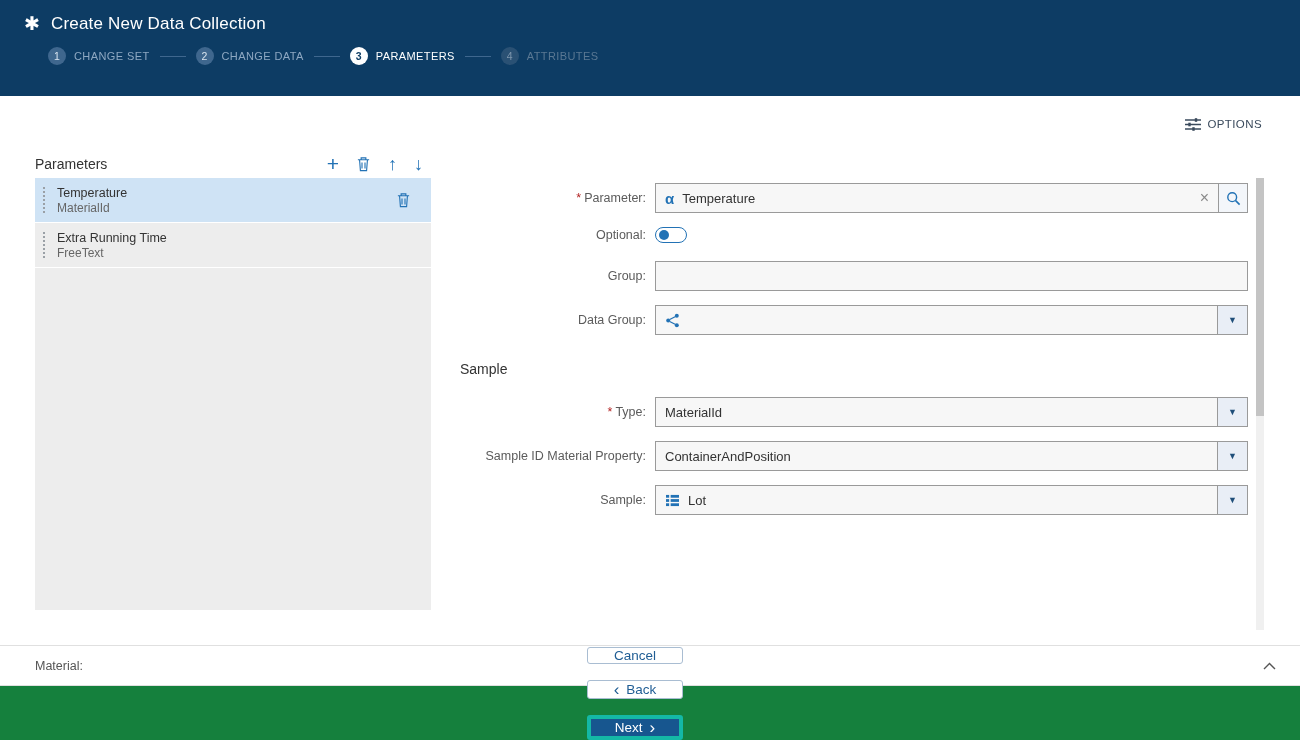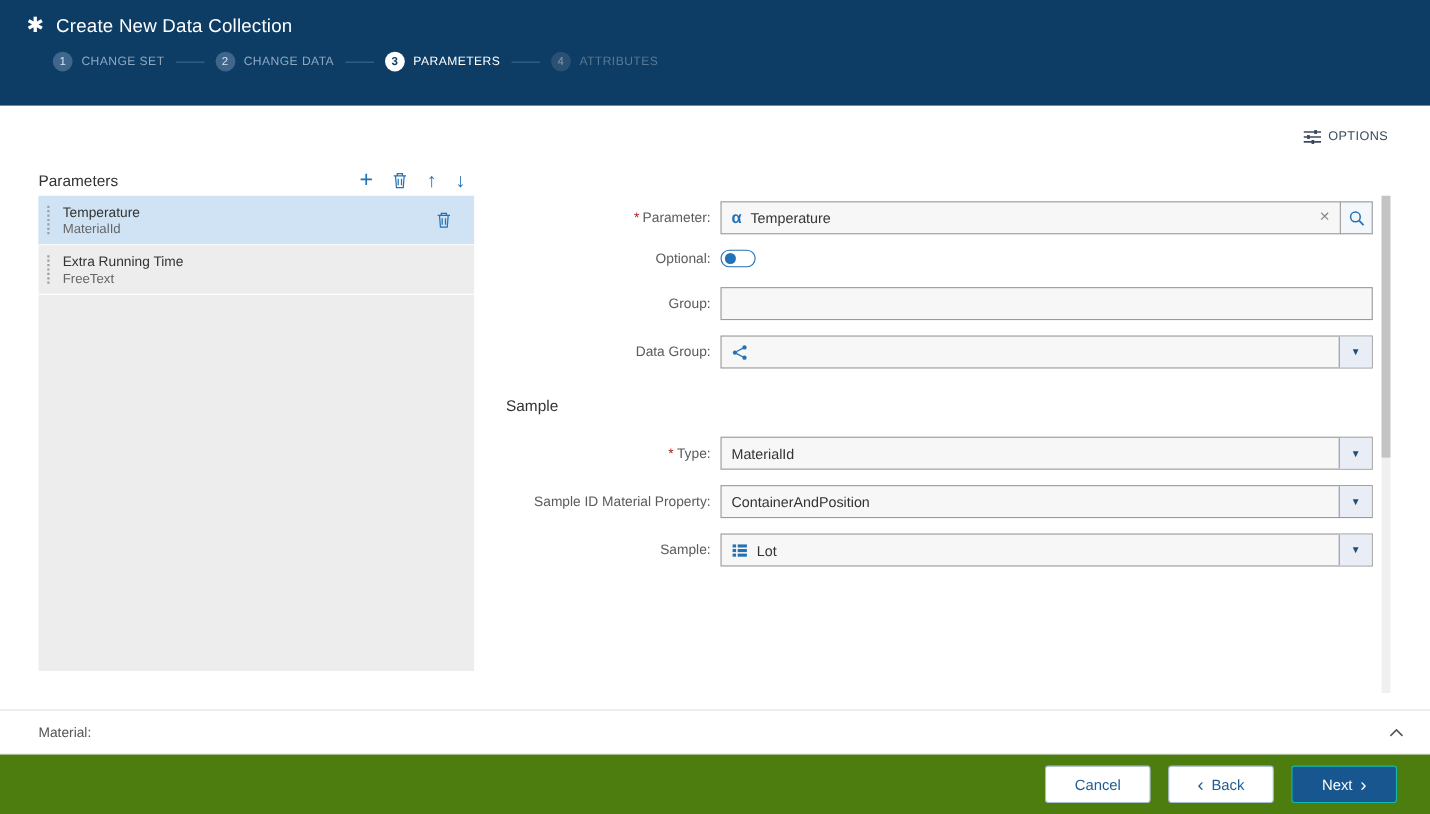--- a/index.html
+++ b/index.html
@@ -63,24 +63,24 @@
   
   .scrollbar { position:absolute; right:36px; top:178px; width:8px; height:452px; background:#f0f0f0; }
   .scroll-thumb { position:absolute; top:0; left:0; width:8px; height:238px; background:#c4c4c4; cursor:grab; }
 
   
   .comments-bar { position:absolute; left:0; top:645px; width:100%; height:41px; border-top:1px solid #e0e0e0; border-bottom:1px solid #e0e0e0; display:flex; align-items:center; padding:0 24px 0 35px; }
   .comments-label { font-size:12.5px; color:#555; }
   .comments-collapse { margin-left:auto; cursor:pointer; display:flex; align-items:center; }
 
   
-  .footer { position:absolute; left:0; top:686px; width:100%; height:54px; display:flex; align-items:center; justify-content:flex-end; gap:16px; padding-right:30px; background:#4d7c0f; }
+  .footer { position:absolute; left:0; top:686px; width:100%; height:54px; display:flex; align-items:center; justify-content:flex-end; gap:16px; padding-right:30px; background:#15803d;flex-direction:column; }
   .btn { height:34px; min-width:96px; padding:0 20px; border-radius:3px; font-size:13.5px; display:flex; align-items:center; justify-content:center; gap:7px; cursor:pointer; font-family:"Liberation Sans",sans-serif; }
   .btn-outline { background:#fff; border:1px solid #a9bdd2; color:#1f5d94; }
-  .btn-primary { background:#17568f; border:1px solid #14b8a6; color:#fff; }
+  .btn-primary { background:#17568f; border:4px solid #14b8a6; color:#fff; }
   .btn .chev { font-size:17px; line-height:17px; }
 </style>
 </head>
 <body>
 
 <div class="app">
 
   <div class="header">
     <div class="title-row">
       <span class="app-icon">✱</span>

